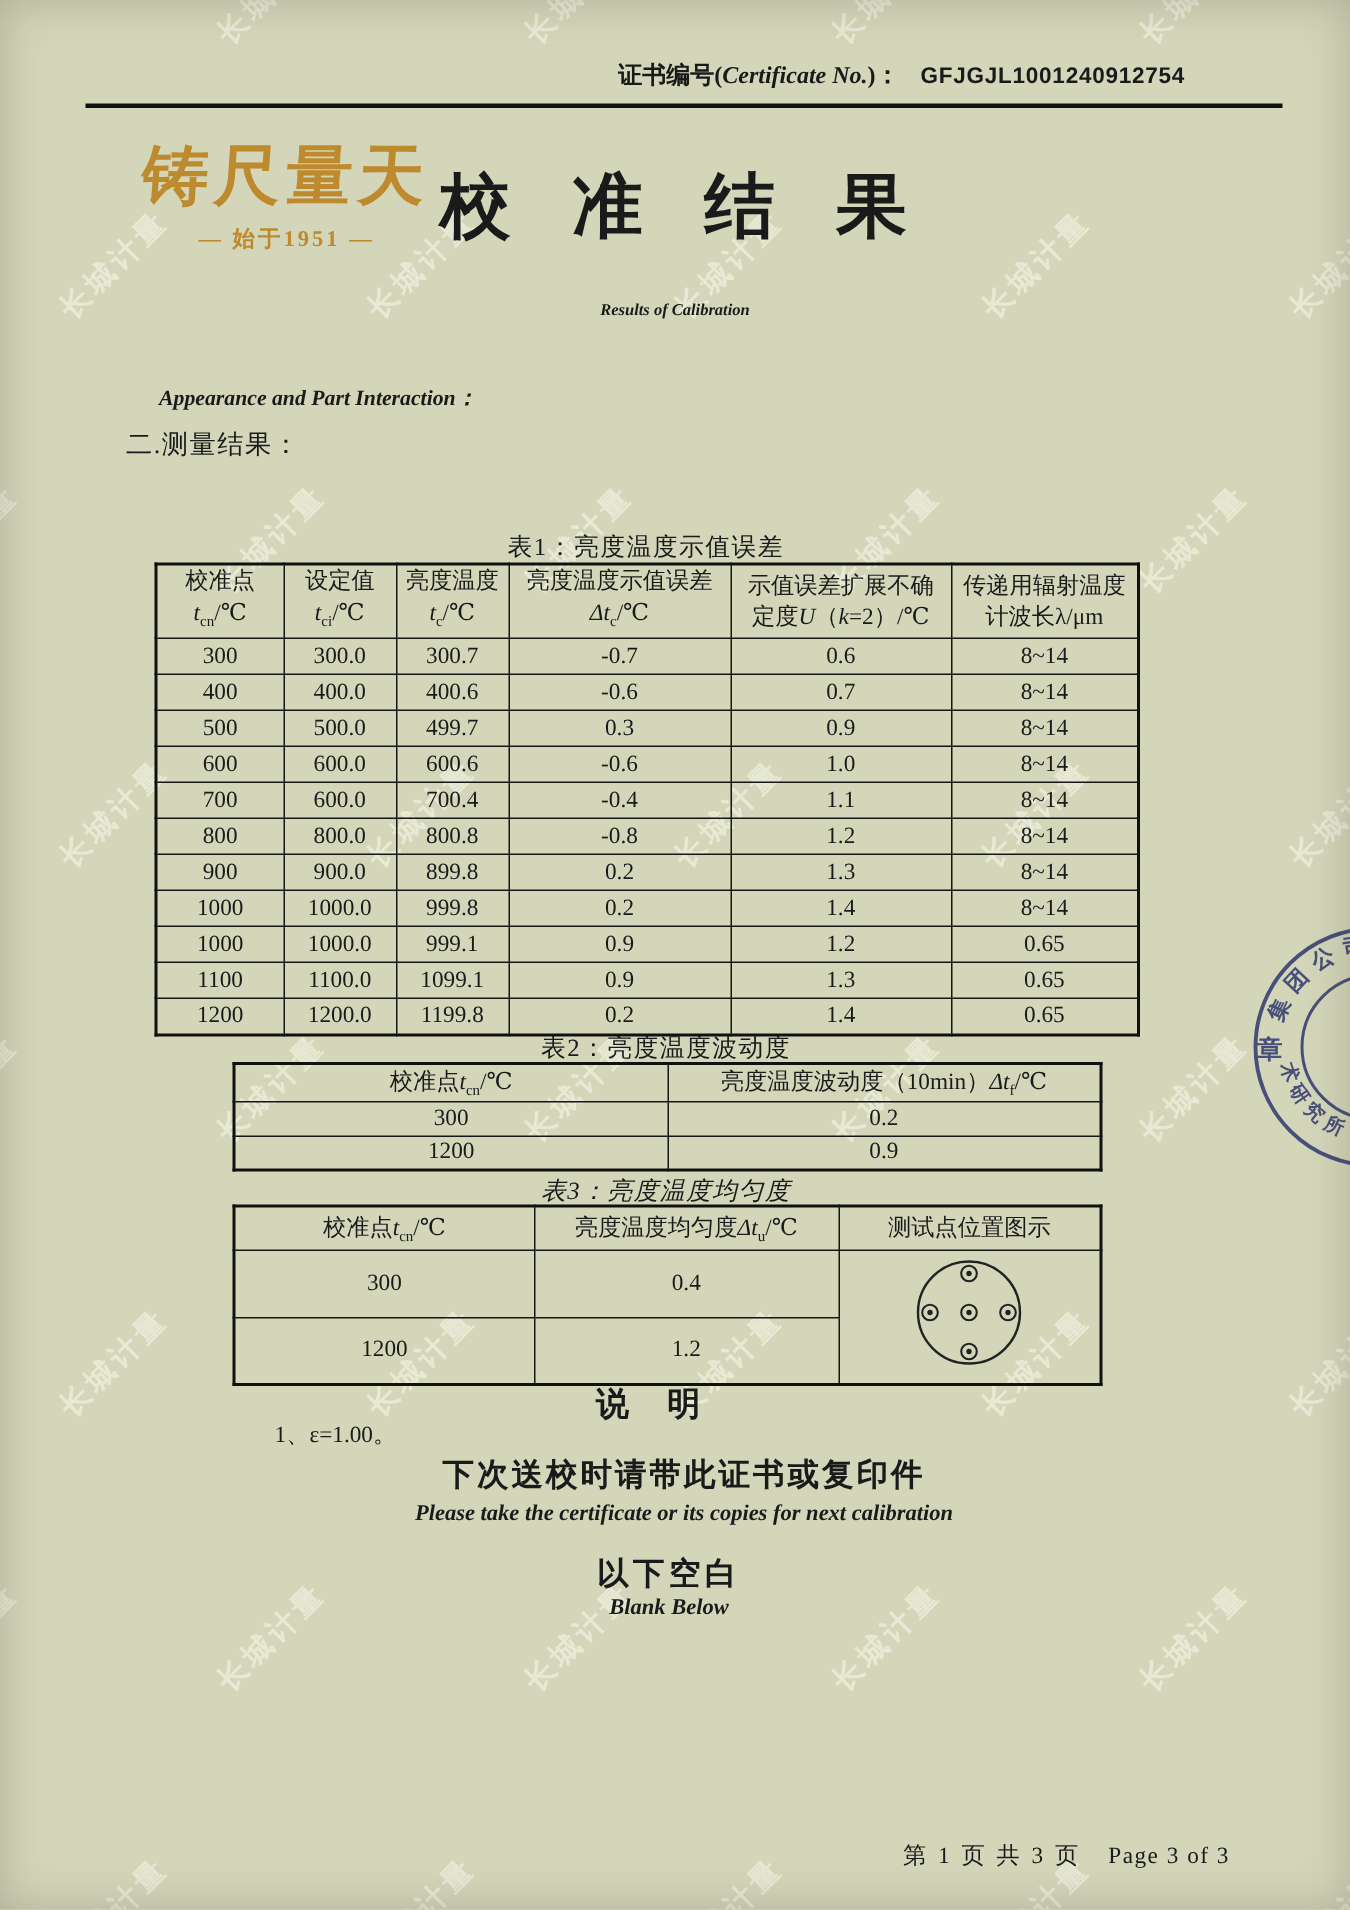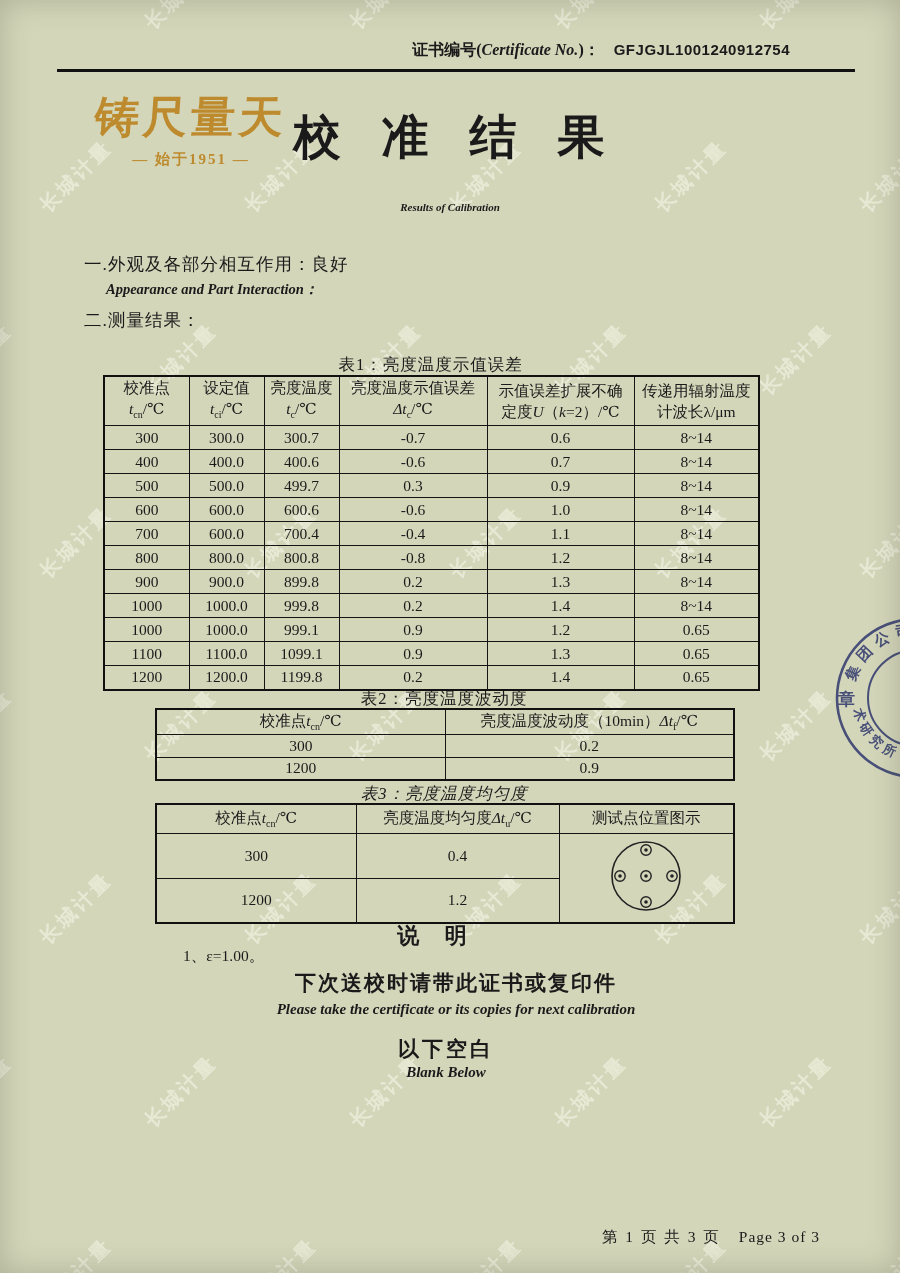--- a/index.html
+++ b/index.html
@@ -137,21 +137,20 @@
   <div class="layer" id="top-rule"></div>
 
   <div class="layer" id="logo">
     <div id="logo-main">铸尺量天</div>
     <div id="logo-sub">— 始于1951 —</div>
   </div>
   <div class="layer" id="title-zh">校 准 结 果</div>
   <div class="layer" id="title-en">Results of Calibration</div>
 
   <div class="layer" id="sections">
-    <div class="sec-zh">一.外观及各部分相互作用：良好</div>
     <div class="sec-en">Appearance and Part Interaction：</div>
     <div class="sec-zh">二.测量结果：</div>
   </div>
 
   <div class="layer tbl-title" id="t1-title">表1：亮度温度示值误差</div>
   <table class="layer" id="table1">
     <colgroup>
         <col style="width:85px">
         <col style="width:75px">
         <col style="width:75px">

